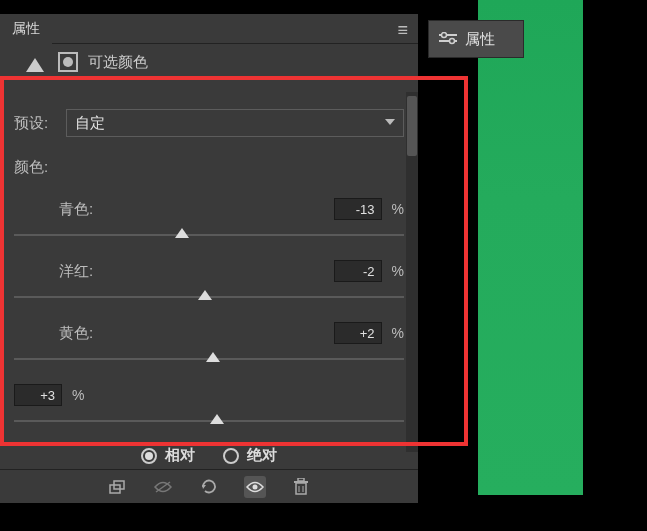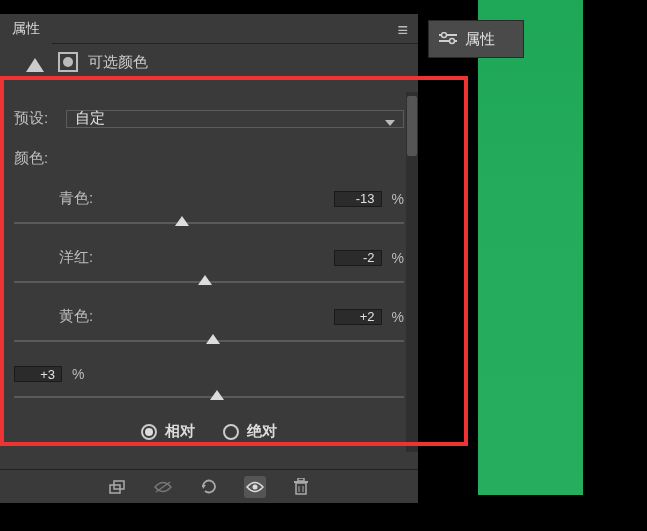--- a/index.html
+++ b/index.html
@@ -13,28 +13,28 @@
 .header-row { display:flex; align-items:flex-end; padding:8px 26px; gap:10px; }
 .adj-icon { width:22px; height:18px; position:relative; }
 .adj-icon .tri { width:0; height:0; border-left:9px solid transparent; border-right:9px solid transparent; border-bottom:14px solid #ccc; position:absolute; bottom:0; }
 .mask-icon { width:20px; height:20px; border:2px solid #bbb; display:flex; align-items:center; justify-content:center; }
 .mask-icon .dot { width:10px; height:10px; background:#bbb; border-radius:50%; }
 .header-title { color:#ccc; font-size:15px; }
 .red-outline { border:4px solid #e33; position:absolute; left:0; top:76px; width:468px; height:370px; pointer-events:none; z-index:5; }
 .body { padding:8px 14px 0 14px; }
 .row { display:flex; align-items:center; margin:21px 0; }
 .row-label { color:#bdbdbd; font-size:15px; width:52px; }
-.select { flex:1; height:18px; background:#3a3a3a; border:1px solid #5c5c5c; display:flex; align-items:center; padding:0 8px; color:#e2e2e2; font-size:15px; position:relative; cursor:pointer; }
+.select { flex:1; height:28px; background:#3a3a3a; border:1px solid #5c5c5c; display:flex; align-items:center; padding:0 8px; color:#e2e2e2; font-size:15px; position:relative; cursor:pointer; }
 .select.sel-color { border:1px solid #1473e6; }
 .select .chev { position:absolute; right:8px; top:9px; width:0; height:0; border-left:5px solid transparent; border-right:5px solid transparent; border-top:6px solid #bbb; }
 .swatch { width:20px; height:16px; background:#808080; margin-right:8px; border:1px solid #444; }
 .slider-block { margin:12px 0 18px 0; }
 .slider-row { display:flex; align-items:center; }
 .slider-label { color:#bdbdbd; font-size:15px; flex:1;margin-left:45px; }
-.value-box { width:48px; height:16px; background:#2b2b2b; border:1px solid #1a1a1a; color:#e0e0e0; font-size:13px; text-align:right; padding:2px 6px; }
+.value-box { width:48px; height:22px; background:#2b2b2b; border:1px solid #1a1a1a; color:#e0e0e0; font-size:13px; text-align:right; padding:2px 6px; }
 .pct { color:#bdbdbd; font-size:14px; margin-left:10px; }
 .track { position:relative; height:14px; margin-top:8px; }
 .track-line { position:absolute; top:6px; left:0; right:0; height:2px; background:#5a5a5a; }
 .thumb { position:absolute; top:0; width:0; height:0; border-left:7px solid transparent; border-right:7px solid transparent; border-bottom:10px solid #ddd; transform:translateX(-7px); cursor:pointer; }
 .radios { display:flex; gap:28px; justify-content:center; margin-top:12px; }
 .radio { display:flex; align-items:center; gap:8px; color:#ddd; font-size:15px; cursor:pointer;font-weight:bold; }
 .radio .r { width:16px; height:16px; border:2px solid #ccc; border-radius:50%; display:flex; align-items:center; justify-content:center; }
 .radio .r .d { width:8px; height:8px; background:#ddd; border-radius:50%; }
 .scrollbar { position:absolute; right:0; top:78px; width:12px; height:360px; background:#2f2f2f; }
 .scroll-thumb { position:absolute; top:4px; left:1px; width:10px; height:60px; background:#555; border-radius:2px; }

